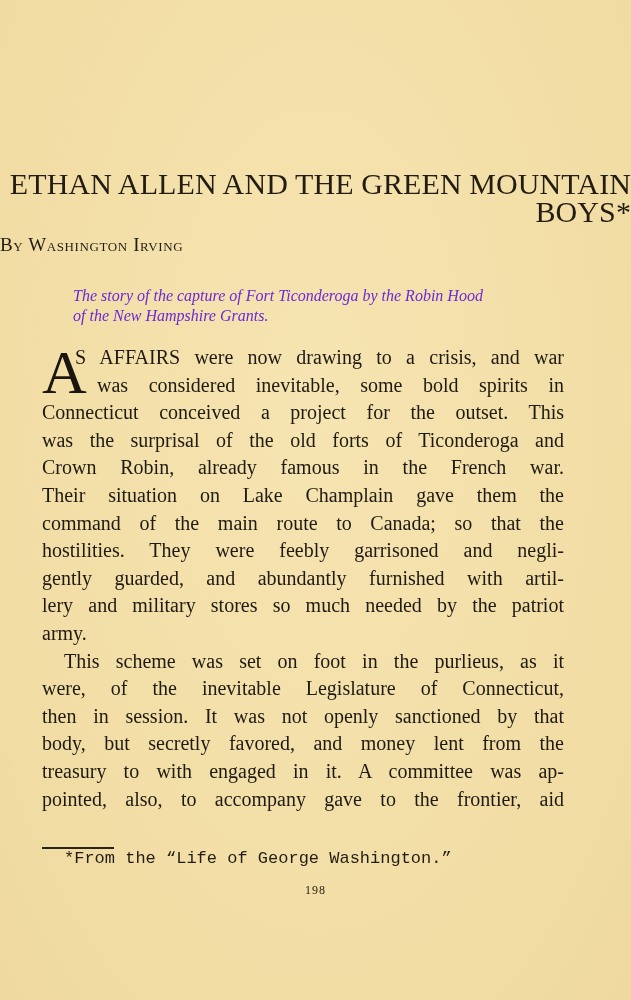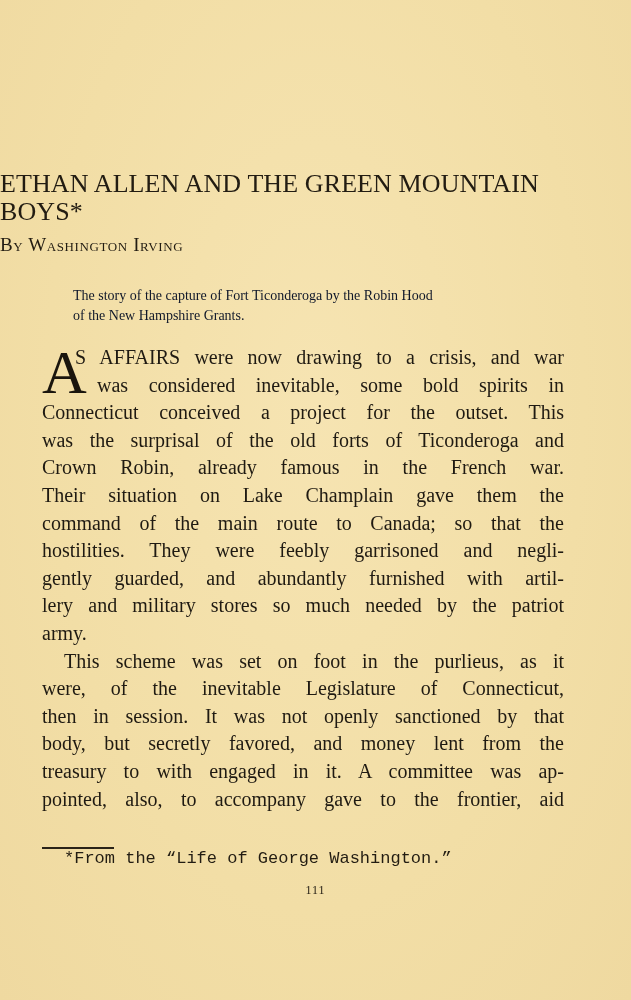--- a/index.html
+++ b/index.html
@@ -18,45 +18,46 @@
     }
     .page {
       position: absolute;
       left: 0; top: 0;
       width: 631px; height: 1000px;
     }
     .title {
       position: absolute;
       left: 0; width: 631px;
       top: 170px;
-      text-align: left;
-      font-size: 26px;
+      text-align: right;
+      font-size: 30px;
       line-height: 28px;
       letter-spacing: 0.1px;
       color: #221c12;
     }
     .byline {
       position: absolute;
       left: 0; width: 631px;
       top: 233px;
       text-align: left;
       font-size: 19px;
       line-height: 24px;
       color: #221c12;
       font-variant: small-caps;
       letter-spacing: 0.6px;
     }
     .subtitle {
       position: absolute;
       left: 73px;
       top: 286px;
       width: 470px;
-      font-size: 14px;
+      font-size: 16px;
       line-height: 20px;
-      color: #0f172a;
+      color: #6d28d9;
+      font-style: italic;
     }
     .body-text {
       position: absolute;
       left: 42px;
       width: 522px;
       top: 344px;
       font-size: 20px;
       line-height: 27.6px;
       text-align: justify;
       color: #1f1a12;
@@ -158,14 +159,14 @@
       <span class="line">then in session. It was not openly sanctioned by that</span>
       <span class="line">body, but secretly favored, and money lent from the</span>
       <span class="line">treasury to with engaged in it. A committee was ap-</span>
       <span class="line">pointed, also, to accompany gave to the frontier, aid</span>
     </div>
   </div>
 
   <div class="footnote-rule"></div>
   <div class="footnote">*From the “Life of George Washington.”</div>
 
-  <div class="page-number">111</div>
+  <div class="page-number">198</div>
 </div>
 
 </body></html>

